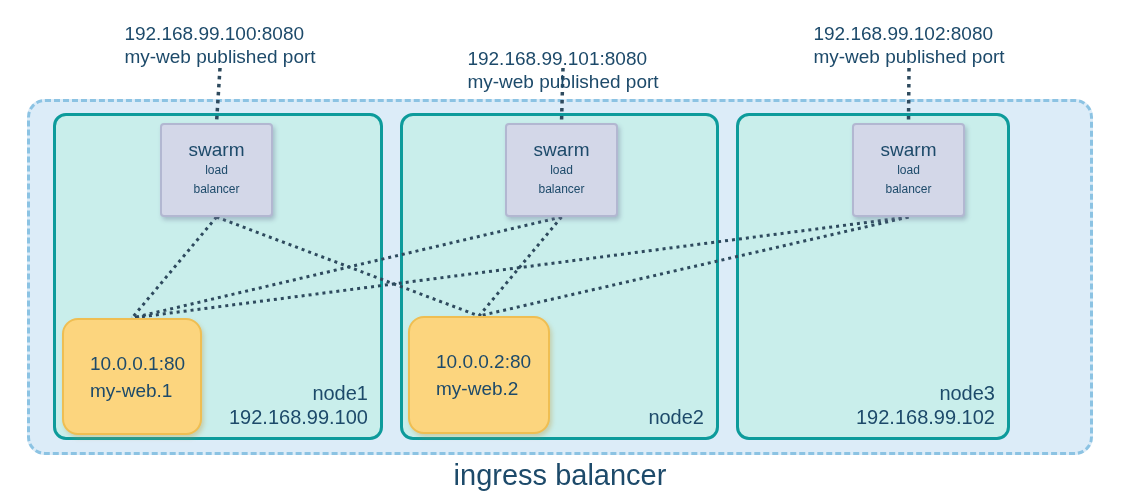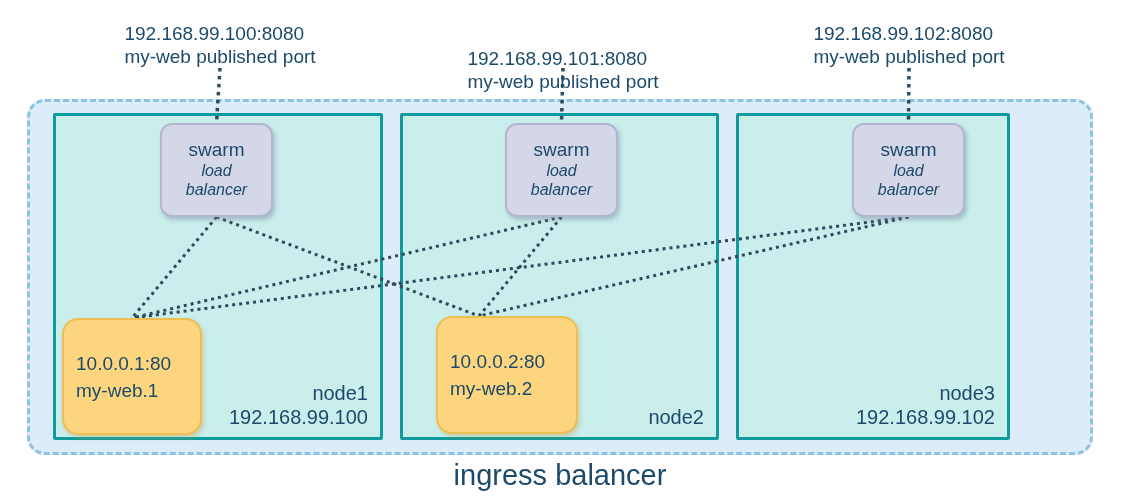--- a/index.html
+++ b/index.html
@@ -60,70 +60,70 @@
     white-space:nowrap;
     z-index:5;
   }
 
   
   .node{
     position:absolute;
     top:113px; height:327px;
     background:var(--node-fill);
     border:3px solid var(--node-border);
-    border-radius:2px;
+    border-radius:13px;
     z-index:2;
   }
   .node.n1{left:53px;  width:330px;}
   .node.n2{left:400px; width:319px;}
   .node.n3{left:736px; width:274px;}
   .node-label{
     position:absolute;
     right:12px; bottom:8px;
     text-align:right;
     font-size:20px;
     line-height:24px;
     white-space:nowrap;
   }
 
   
   .lb{
     position:absolute;
     top:123px; width:113px; height:94px;
     background:var(--lb-fill);
     border:2px solid var(--lb-border);
-    border-radius:12px;
+    border-radius:4px;
     box-shadow:2px 3px 4px rgba(120,130,160,0.45);
     text-align:center;
     padding-top:13px;
     z-index:4;
   }
   .lb.l1{left:160px;}
   .lb.l2{left:505px;}
   .lb.l3{left:852px;}
   .lb .big{font-size:19px;line-height:23px;}
-  .lb .small{font-size:16px;line-height:19px;font-style:italic;}
+  .lb .small{font-size:12px;line-height:19px;}
 
   
   .task{
     position:absolute;
     background:var(--task-fill);
     border:2px solid var(--task-border);
     border-radius:16px;
     box-shadow:2px 3px 4px rgba(190,150,60,0.35);
     display:flex;
     flex-direction:column;
     justify-content:center;
-    padding-left:12px;
+    padding-left:26px;
     font-size:19px;
     line-height:27px;
     z-index:4;
   }
   .task.t1{left:62px;  top:318px; width:140px; height:117px;}
-  .task.t2{left:408px; top:316px; width:142px; height:118px;margin-left:28px;}
+  .task.t2{left:408px; top:316px; width:142px; height:118px;}
 
   
   svg.overlay{
     position:absolute;
     left:0; top:0;
     width:1129px; height:503px;
     z-index:3;
     pointer-events:none;
   }
   svg.overlay line.conn{

